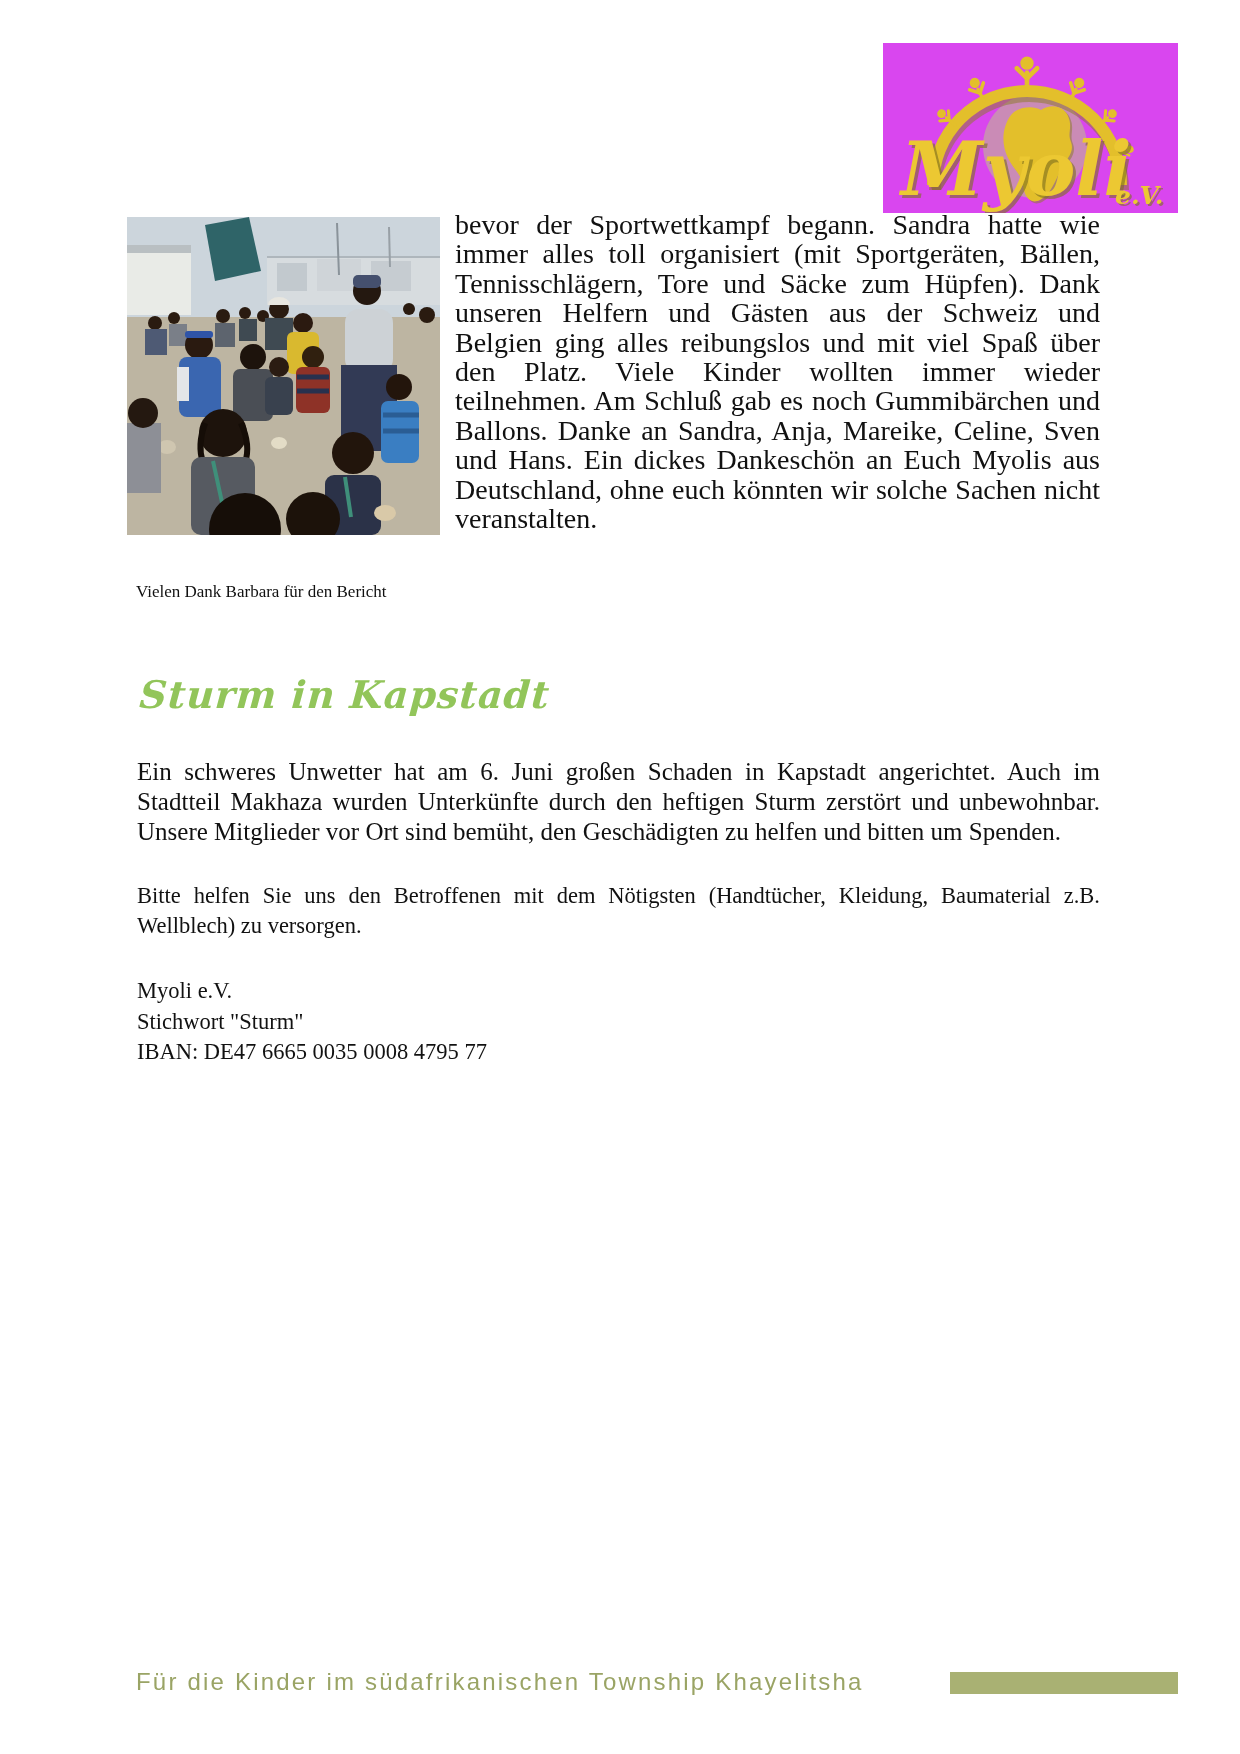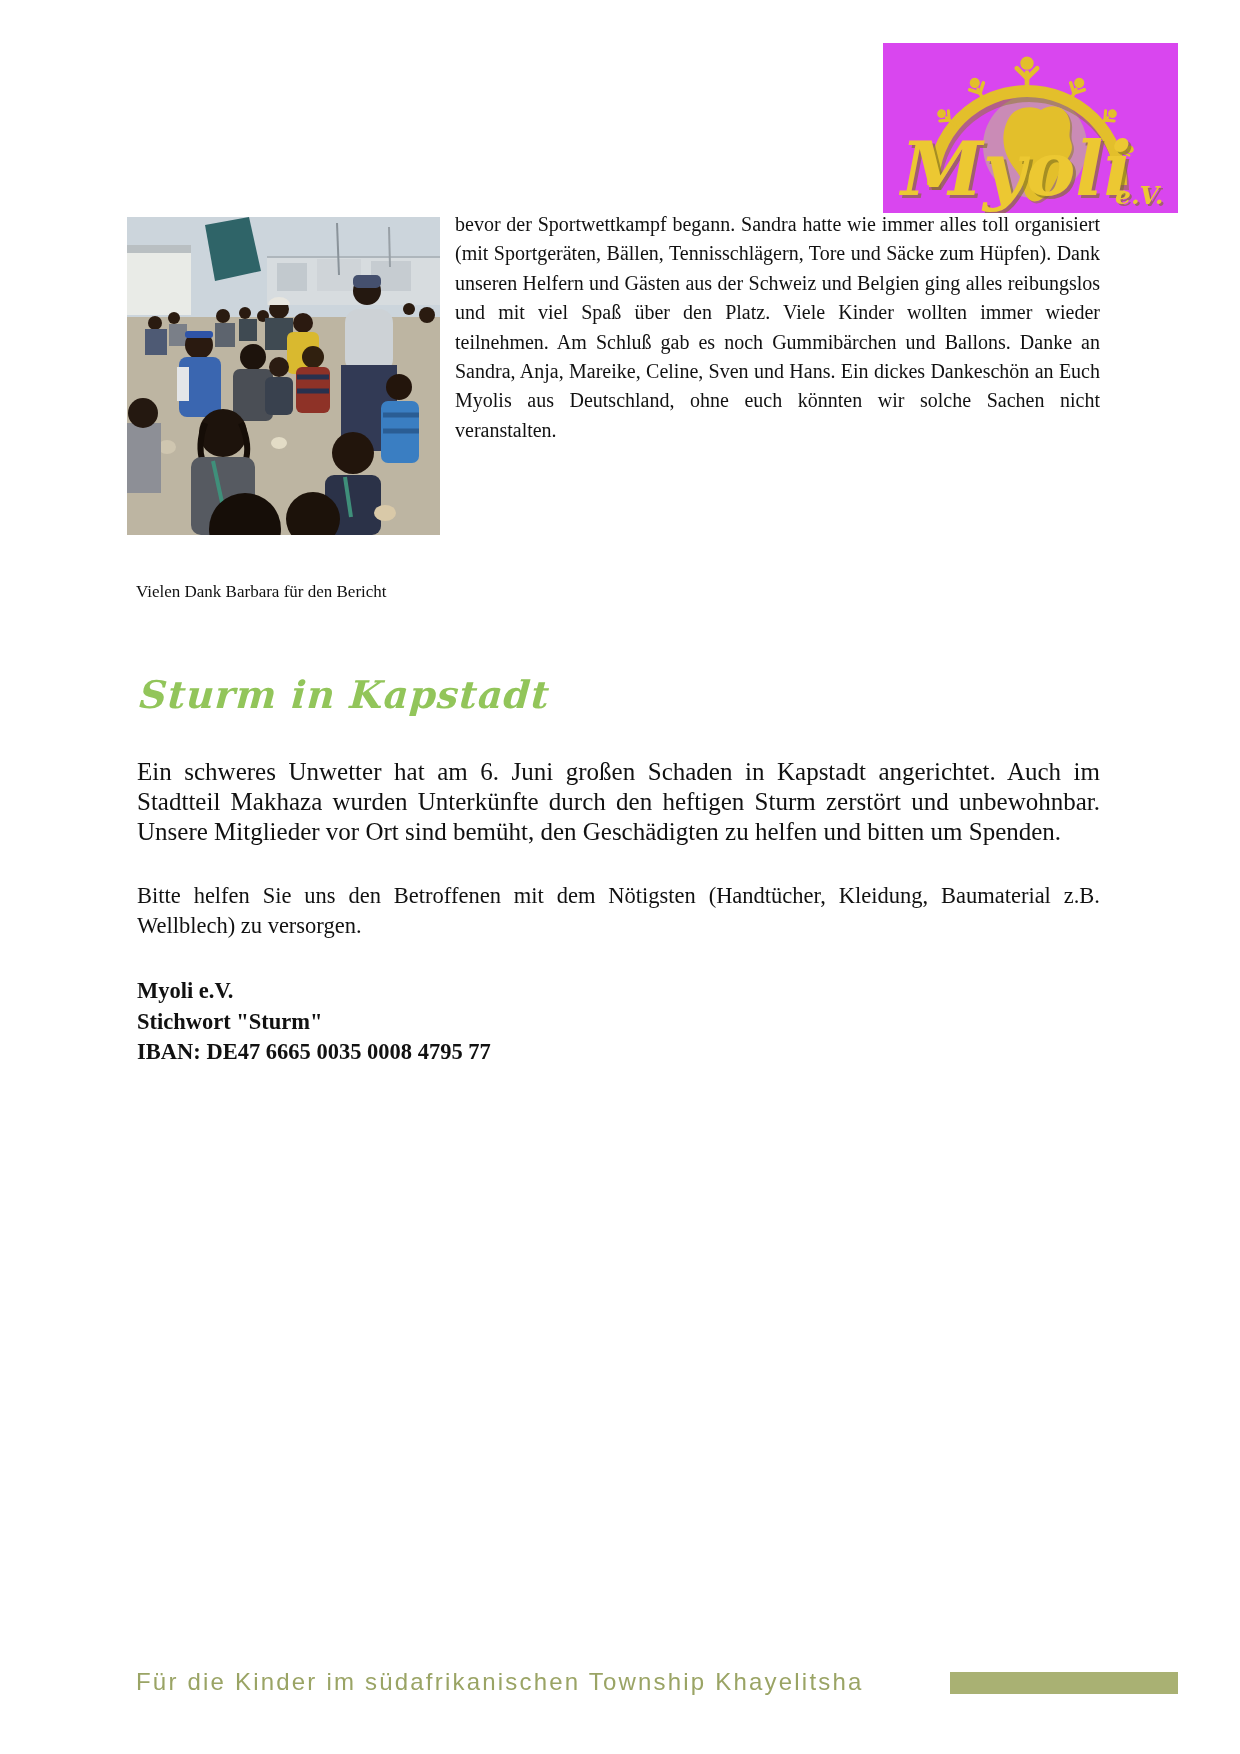--- a/index.html
+++ b/index.html
@@ -17,21 +17,21 @@
 
   
   .photo {
     position:absolute; left:127px; top:217px; width:313px; height:318px;
     overflow:hidden;
   }
 
   
   .para-right {
     position:absolute; left:455px; top:210px; width:645px;
-    font-size:20px; line-height:29.4px; text-align:justify;
+    font-size:28px; line-height:29.4px; text-align:justify;
   }
   .thanks-line {
     position:absolute; left:136px; top:577px; width:900px;
     font-size:17px; line-height:29px;
   }
   .section-heading {
     position:absolute; left:138px; top:672px;
     font-family:"DejaVu Serif", serif;
     font-style:italic; font-weight:600;
     font-size:38px; line-height:46px; letter-spacing:1px;
@@ -42,21 +42,21 @@
     font-size:25px; line-height:30px; text-align:justify;
   }
   .para-full-2 {
     position:absolute; left:137px; top:881px; width:963px;
     font-size:22.5px; line-height:30px; text-align:justify;
   }
   .donation {
     position:absolute; left:137px; top:976px; width:900px;
     font-size:22.5px; line-height:30.5px;
   }
-  .donation div { white-space:pre;font-weight:bold; }
+  .donation div { white-space:pre; }
 
   
   .footer-tagline {
     position:absolute; left:136px; top:1668px;
     font-family:"Liberation Sans", sans-serif;
     font-size:24px; line-height:27px; letter-spacing:2.2px;
     color:#9aa465;
   }
   .footer-bar {
     position:absolute; left:950px; top:1672px; width:228px; height:22px;

